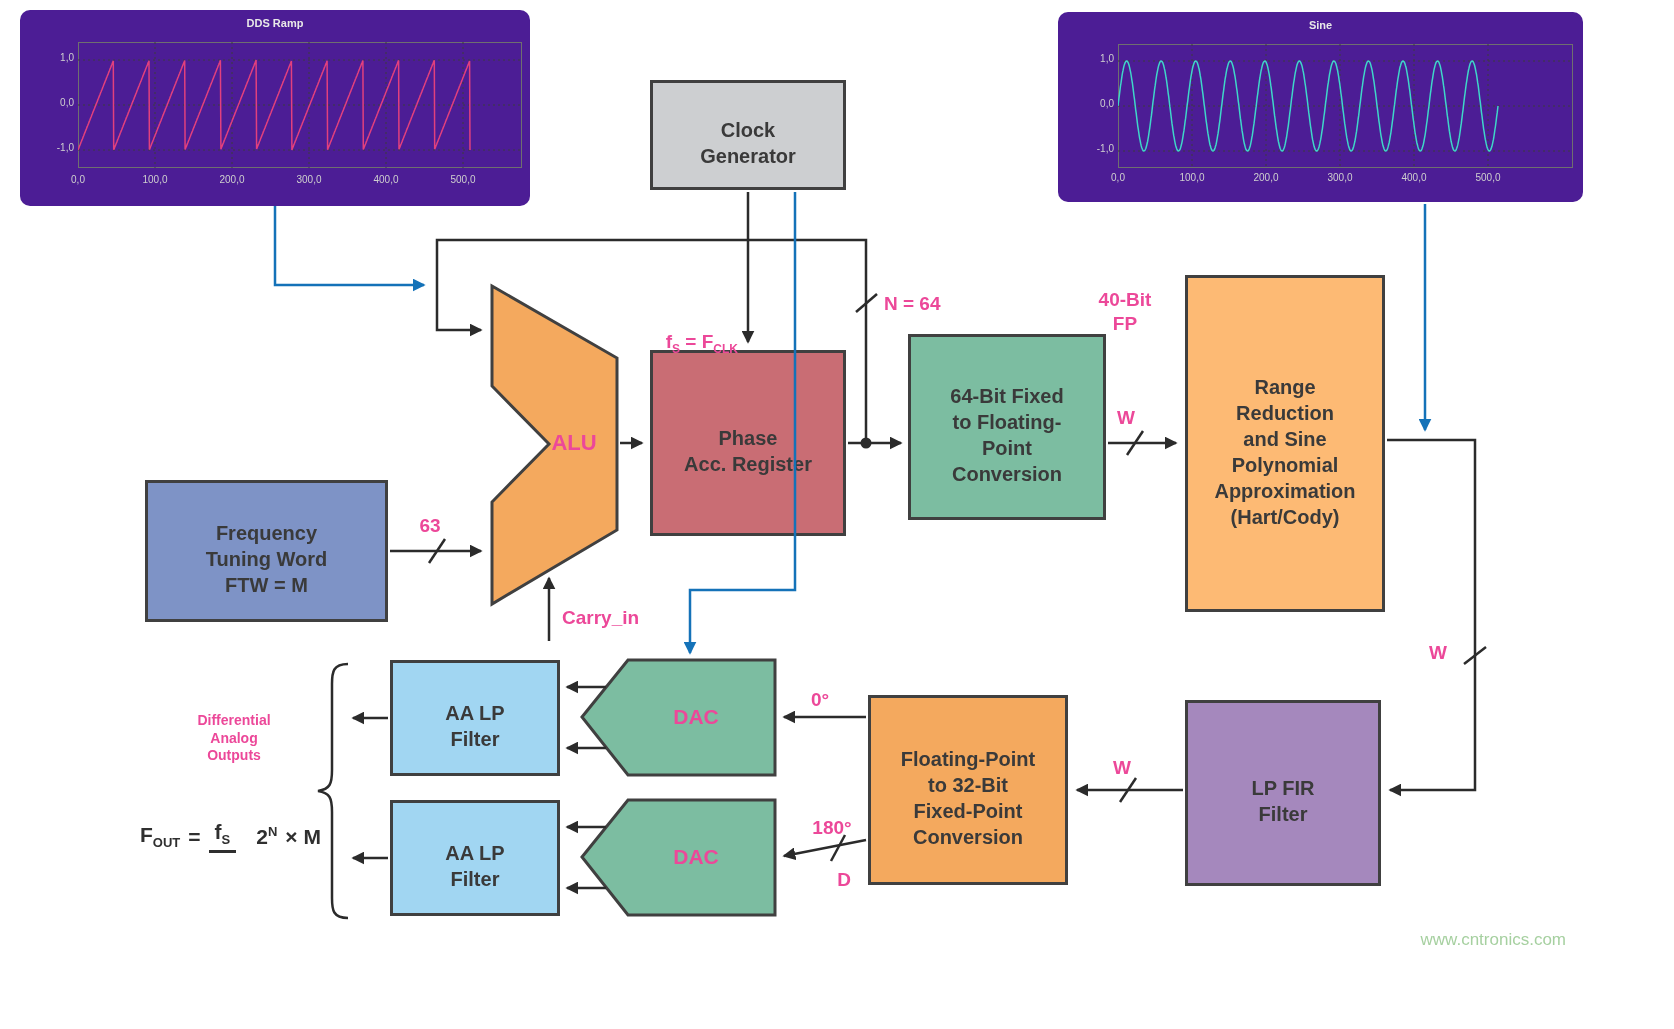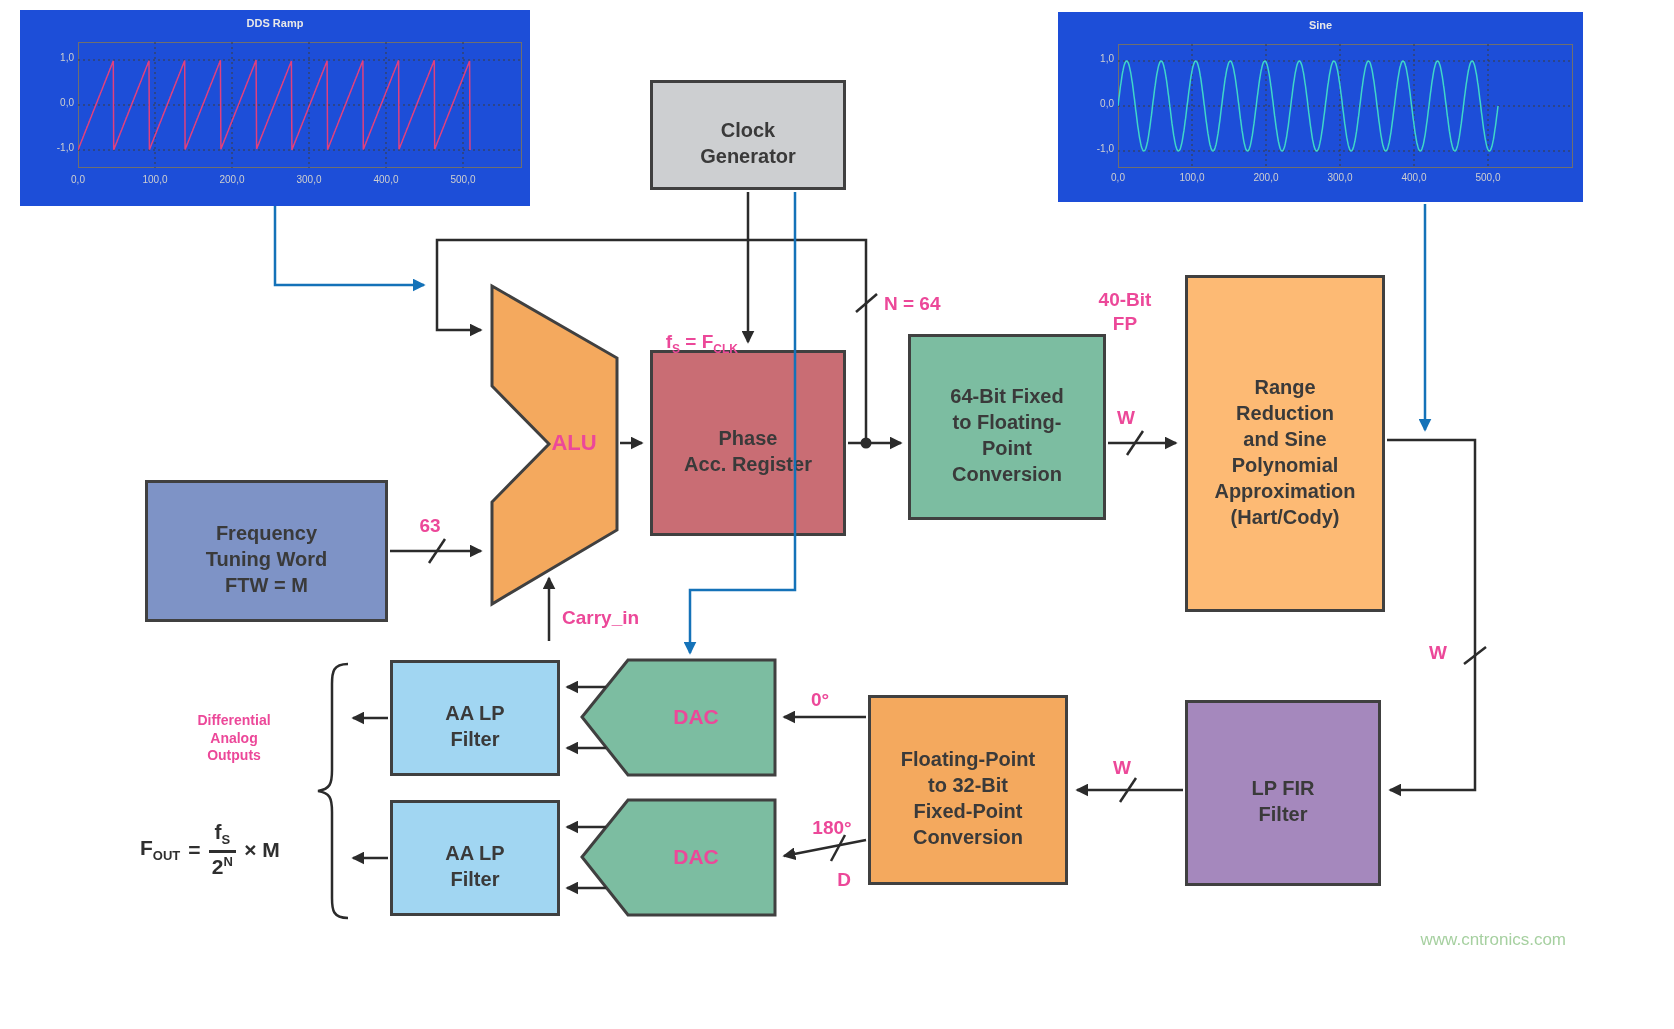--- a/index.html
+++ b/index.html
@@ -20,26 +20,26 @@
          white-space:pre-line; z-index:3; }
   .lbl.center { text-align:center; }
   .lbl.right { text-align:right; }
   .lbl sub { font-size:12px; }
 
   
   .formula { position:absolute; display:flex; align-items:center; gap:8px; font-weight:700;
              color:#2f2f2f; font-size:21px; z-index:3; }
   .formula sub { font-size:13px; }
   .formula sup { font-size:13px; }
-  .frac { display:inline-flex; flex-direction:column; align-items:center; line-height:1.15; }
+  .frac { display:inline-flex; flex-direction:row; align-items:center; line-height:1.15;gap:20px; }
   .frac .num { padding:0 6px 2px; border-bottom:3px solid #2f2f2f; }
   .frac .den { padding-top:2px; }
 
   
-  .plot { position:absolute; background:#1d4ed8; z-index:1; }
+  .plot { position:absolute; background:#4c1d95; z-index:1;border-radius:10px; }
   .plot-title { position:absolute; top:7px; left:0; right:0; text-align:center; color:#e8e8e8;
                 font-size:11px; font-weight:700; }
   .plot-svg { position:absolute; }
   .ptick { position:absolute; color:#cfcfcf; font-size:10px; }
   .ytk { text-align:right; }
   .xtk { text-align:center; }
 
   .watermark { position:absolute; font-size:17px; color:#a6d0a0; z-index:3; }
 </style>
 </head>

